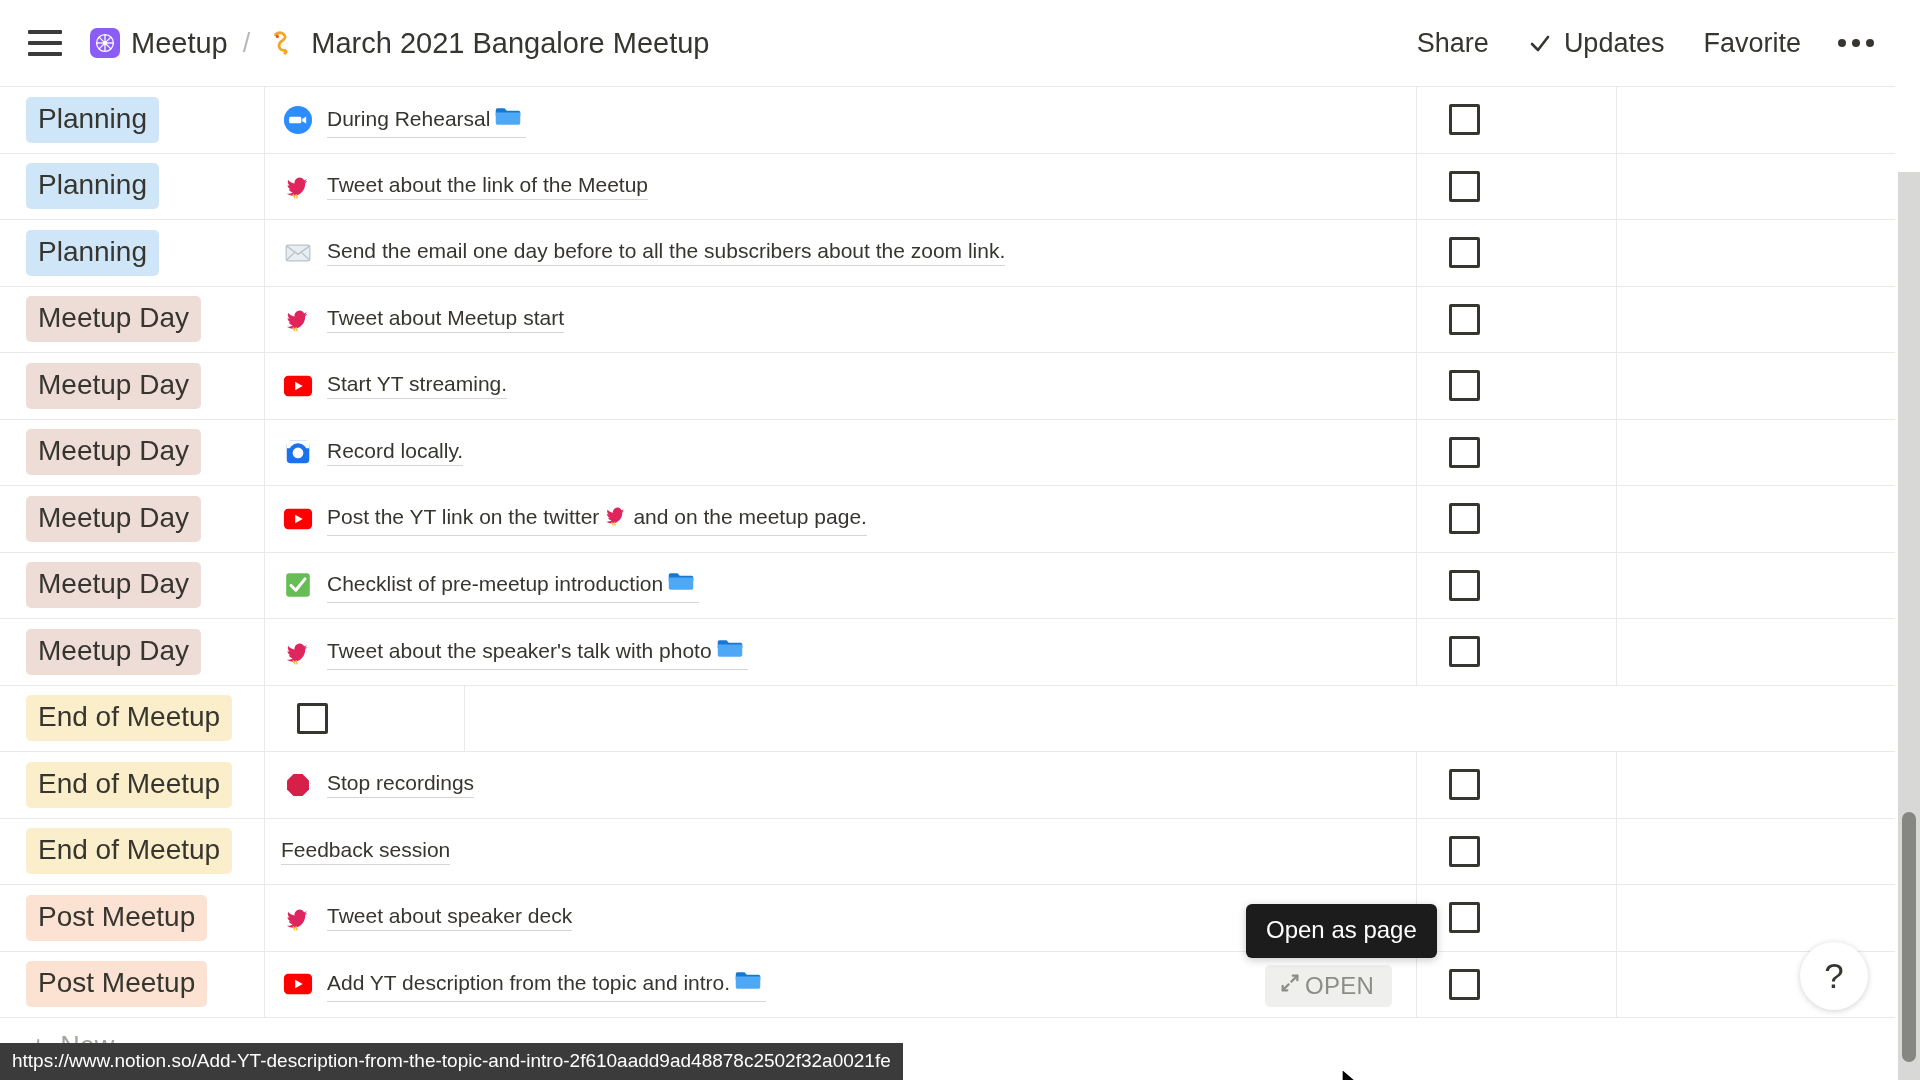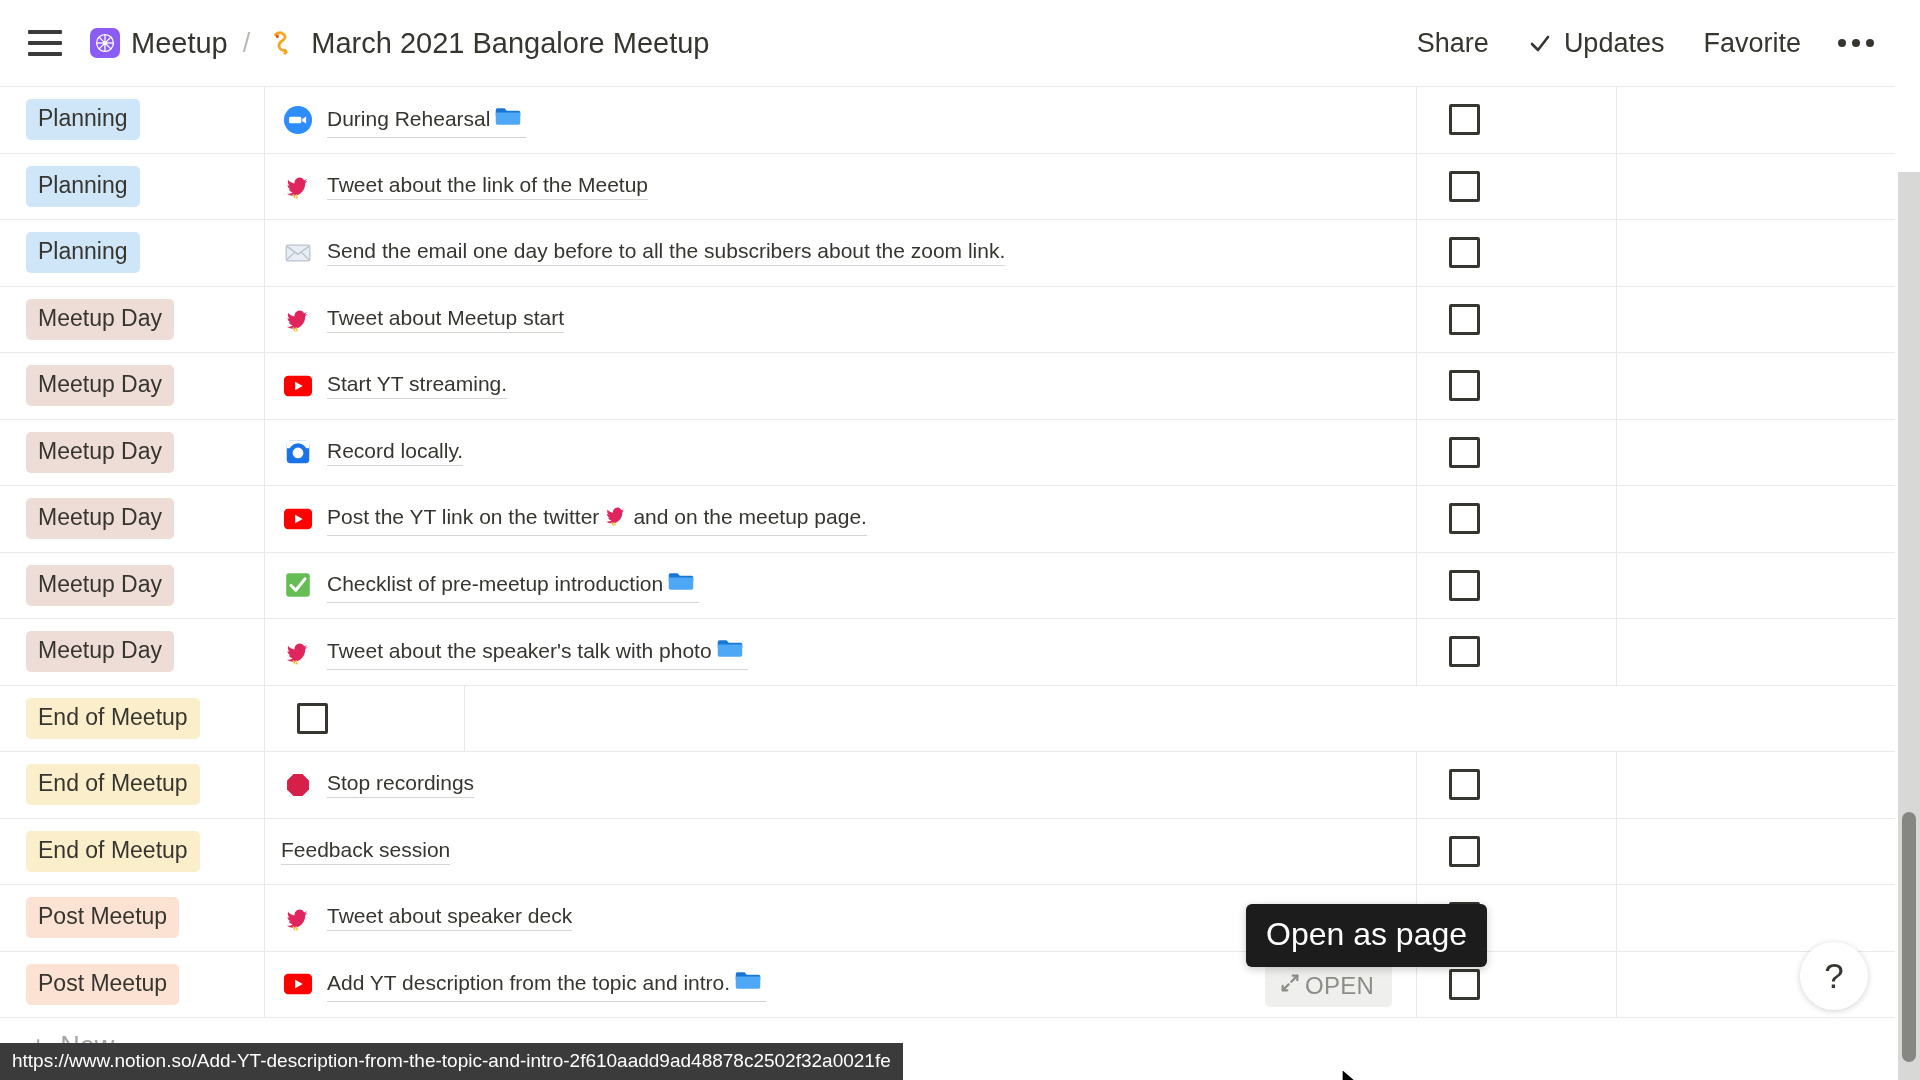--- a/index.html
+++ b/index.html
@@ -95,21 +95,21 @@
     padding: 0 12px;
     position: relative;
   }
   .c-status { width: 264px; padding-left: 26px; }
   .c-name   { width: 1152px; border-left: 1.6px solid #e9e9e7; padding-left: 16px; }
   .c-check  { width: 200px;  border-left: 1.6px solid #e9e9e7; padding-left: 32px; }
   .c-extra  { flex: 1;       border-left: 1.6px solid #e9e9e7; }
 
   .tag {
     display: inline-block;
-    font-size: 23px;
+    font-size: 28px;
     line-height: 1;
     padding: 8px 12px 10px 12px;
     border-radius: 5px;
     white-space: nowrap;
     color: #37352f;
   }
 
   .name-inner { display: flex; align-items: center; min-width: 0; }
   .row-emoji {
     width: 34px; height: 34px; margin-right: 12px; flex: none;
@@ -150,21 +150,21 @@
     cursor: pointer;
     z-index: 5;
   }
   .open-btn svg { width: 22px; height: 22px; flex:none; }
 
   .tooltip {
     position: absolute;
     left: 1246px; top: -48px;
     background: #1c1c1c;
     color: #ffffff;
-    font-size: 32px;
+    font-size: 24px;
     padding: 12px 20px 14px 20px;
     border-radius: 6px;
     white-space: nowrap;
     z-index: 20;
     box-shadow: 0 2px 8px rgba(0,0,0,.22);
   }
 
   
   .new-row {
     display: flex; align-items: center;

